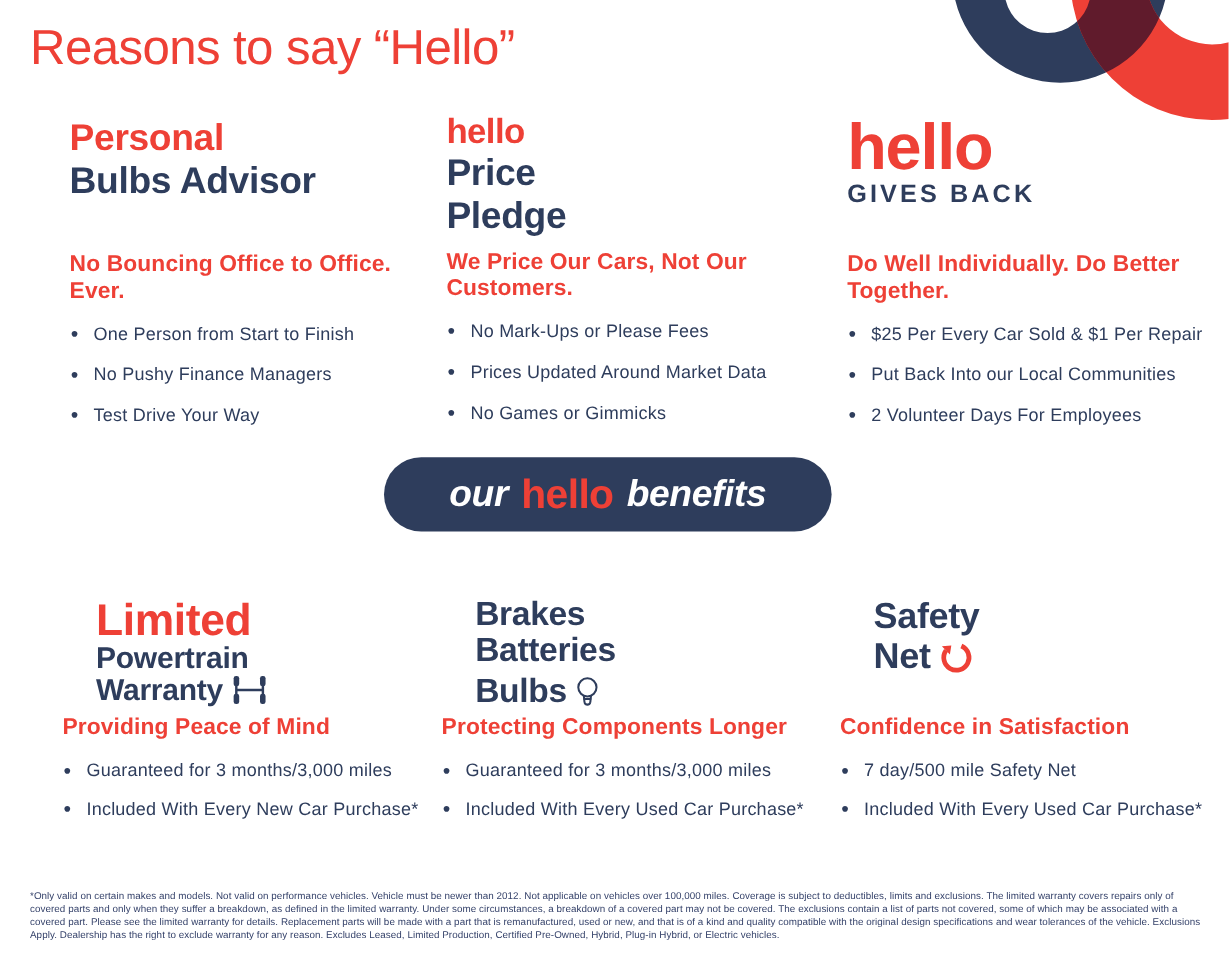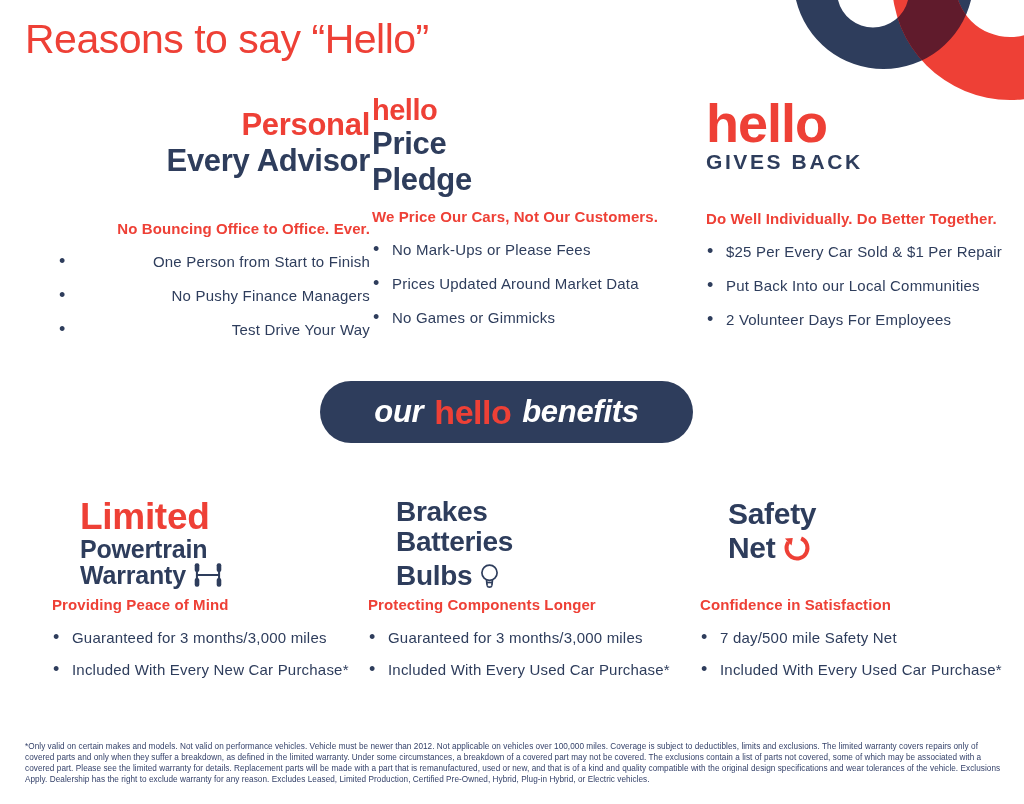--- a/index.html
+++ b/index.html
@@ -14,21 +14,21 @@
     font-family:"Liberation Sans",sans-serif;color:var(--navy);
   }
   .page-title{
     position:absolute;left:25px;top:16px;margin:0;
     font-size:41px;font-weight:normal;color:var(--red);letter-spacing:-0.5px;
   }
   .corner{position:absolute;top:0;right:0;}
 
   
   .col{position:absolute;width:312px;}
-  .tc1{left:58px;top:107px;text-align:right;}
+  .tc1{left:58px;top:97px;}
   .tc2{left:372px;top:95px;}
   .tc3{left:706px;top:97px;}
   .bc1{left:52px;top:497px;}
   .bc2{left:368px;top:497px;}
   .bc3{left:700px;top:497px;}
 
   .thead{height:113px;}
   .bhead{height:99px;margin-left:28px;}
 
   .hline{display:block;font-weight:bold;color:var(--navy);font-size:31px;line-height:36px;letter-spacing:-0.3px;}
@@ -39,21 +39,21 @@
 
   .bc1 .big{font-size:37px;line-height:39px;}
   .bc1 .small{font-size:25px;line-height:26px;letter-spacing:-0.2px;}
   .bc2 .hline{font-size:28px;line-height:30px;}
   .bc3 .hline{font-size:30px;line-height:34px;}
 
   .icon-row{display:flex;align-items:center;gap:7px;}
   .icon-row svg{flex:0 0 auto;}
   .bulb-offset{margin-top:6px;}
 
-  .tagline{font-size:15px;font-weight:bold;color:var(--red);margin:0 0 16px 0;letter-spacing:0.1px;}
+  .tagline{font-size:19px;font-weight:bold;color:var(--red);margin:0 0 16px 0;letter-spacing:0.1px;}
 
   ul.bullets{list-style:none;margin:0;padding:0;}
   .bullets li{
     position:relative;padding-left:20px;font-size:15px;line-height:18px;
     color:var(--navy);margin-bottom:16px;letter-spacing:0.2px;
   }
   .bullets li::before{content:"\2022";position:absolute;left:1px;top:-1px;font-size:18px;color:var(--navy);}
   .bullets.tight li{margin-bottom:14px;}
 
   
@@ -91,21 +91,21 @@
     <g clip-path="url(#navyClip)">
       <g transform="translate(226,-18) rotate(45)">
         <path d="M -118 0 A 118 118 0 0 0 118 0 L 55 0 A 55 55 0 0 1 -55 0 Z" fill="#601B2C"></path>
       </g>
     </g>
   </svg>
 
   <section class="col tc1">
     <div class="thead">
       <span class="hline red">Personal</span>
-      <span class="hline">Every Advisor</span>
+      <span class="hline">Bulbs Advisor</span>
     </div>
     <p class="tagline">No Bouncing Office to Office. Ever.</p>
     <ul class="bullets">
       <li>One Person from Start to Finish</li>
       <li>No Pushy Finance Managers</li>
       <li>Test Drive Your Way</li>
     </ul>
   </section>
 
   <section class="col tc2">

